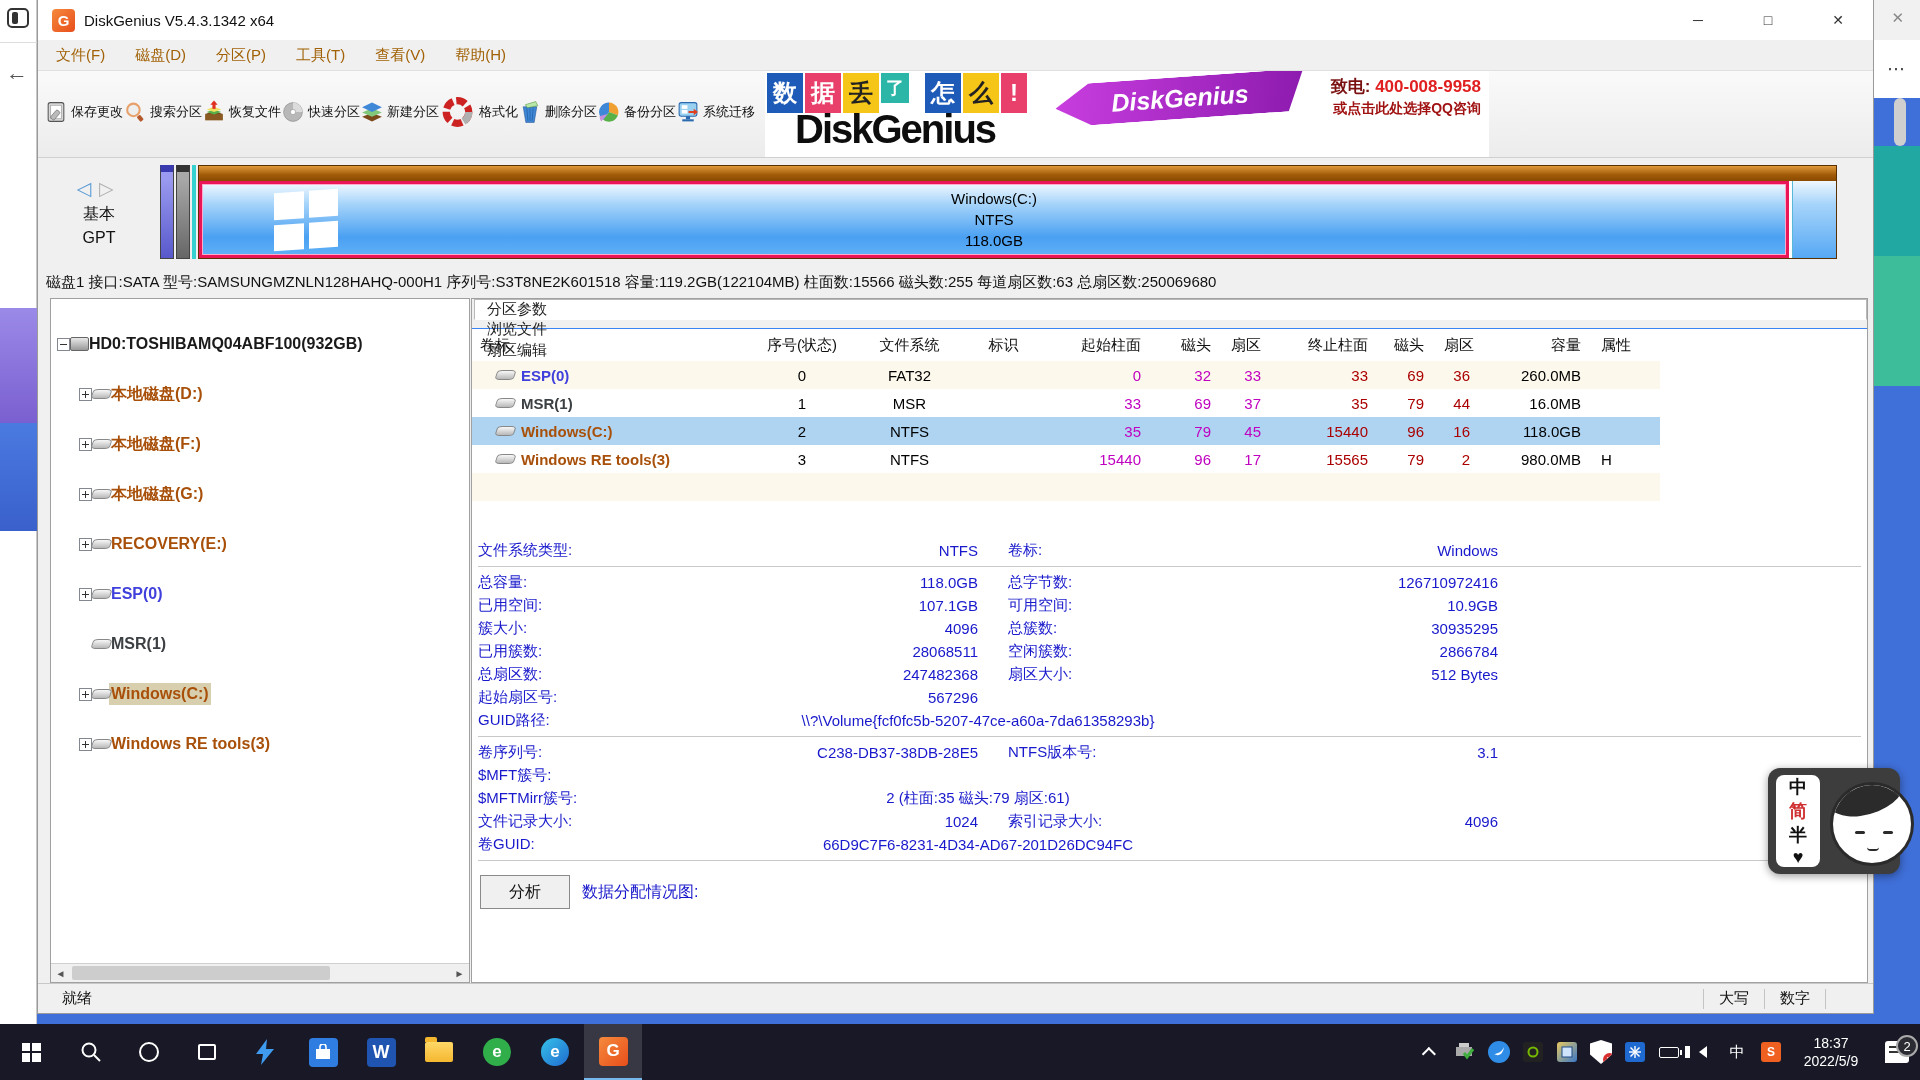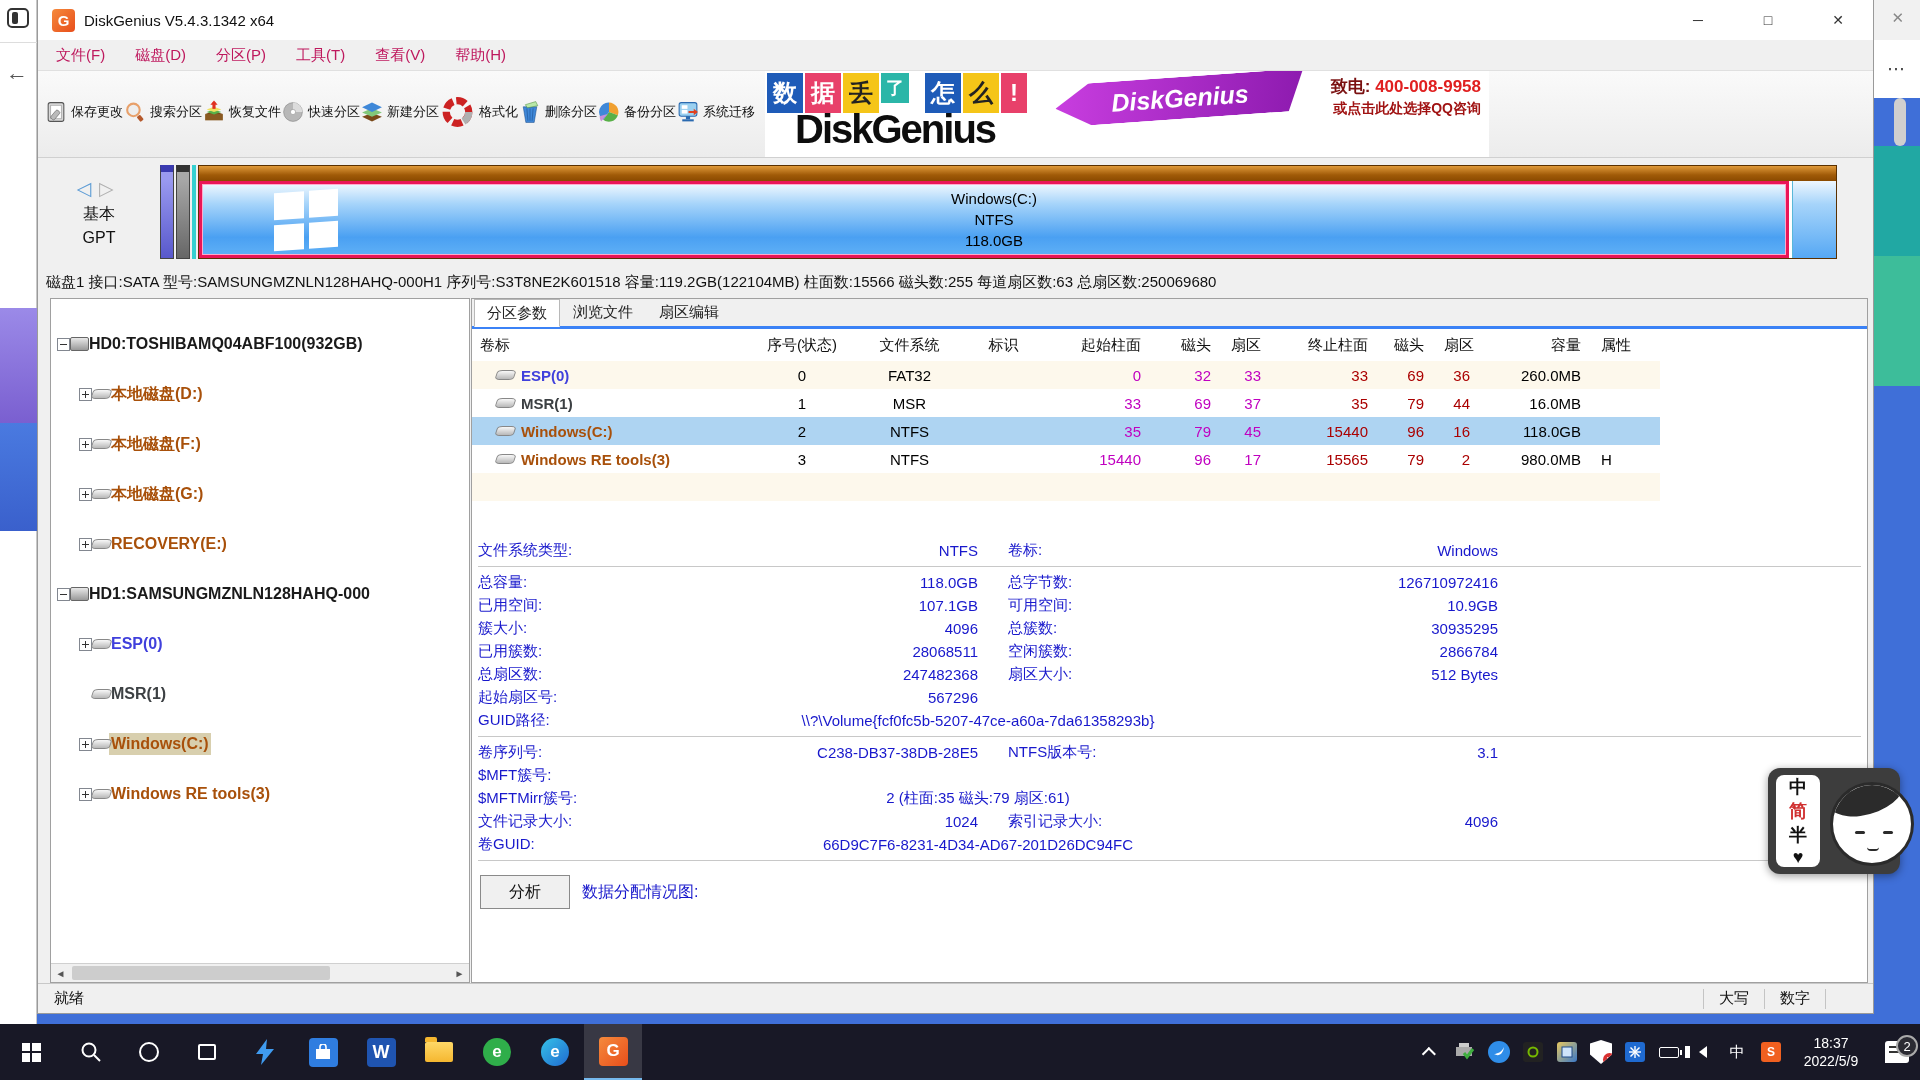--- a/index.html
+++ b/index.html
@@ -26,21 +26,21 @@
   
   #win { position:absolute; left:37px; top:0; width:1837px; height:1014px; background:#f0f0f0; border:1px solid #9a9a9a; border-top:none; }
 
   #titlebar { position:absolute; left:0; top:0; right:0; height:40px; background:#fff; display:flex; align-items:center; padding-left:14px; }
   .app-ico { width:23px; height:23px; border-radius:4px; background:linear-gradient(135deg,#f58a3c,#e84e1b); color:#fff; font-weight:bold; font-size:15px; display:flex; align-items:center; justify-content:center; margin-right:9px; }
   #titlebar .t-title { font-size:15px; color:#111; }
   .win-controls { position:absolute; right:0; top:0; height:40px; display:flex; }
   .win-btn { width:70px; height:40px; display:flex; align-items:center; justify-content:center; font-size:14px; color:#333; }
 
   #menubar { position:absolute; left:0; top:40px; right:0; height:30px; background:#f0f0f0; display:flex; align-items:center; padding-left:18px; gap:30px; }
-  .menu-item { font-size:15px; color:#be185d; }
+  .menu-item { font-size:15px; color:#a16207; }
 
   #toolbar { position:absolute; left:0; top:70px; right:0; height:88px; background:linear-gradient(180deg,#fafafa,#ececec); border-top:1px solid #e0e0e0; border-bottom:1px solid #d0d0d0; display:flex; align-items:center; padding-left:6px; }
   .tb-btn { width:79px; height:84px; display:flex; align-items:center; justify-content:flex-end; padding-bottom:4px; gap:3px; }
   .tb-btn svg { width:46px; height:44px; }
   .tb-label { font-size:13px; color:#111; white-space:nowrap; }
 
   
   #banner { position:relative; margin-left:10px; width:724px; height:86px; background:#fff; overflow:hidden; cursor:pointer; }
   .tile { position:absolute; top:2px; width:36px; height:40px; display:flex; align-items:center; justify-content:center; font-size:24px; font-weight:bold; }
   .tile.blue { background:#1e5bb8; color:#fff; }
@@ -92,21 +92,21 @@
   .tree-label { font-size:16px; font-weight:bold; white-space:nowrap; }
   .c-black { color:#1a1a1a; } .c-brown { color:var(--accent-brown); }
   .c-blue { color:var(--accent-blue); } .c-dark { color:#3c4043; }
   .tree-item.selected .tree-label { background:#d8cfae; outline:2px solid #d8cfae; }
   #tree-hscroll { position:absolute; left:0; right:0; bottom:0; height:19px; background:#f0f0f0; border-top:1px solid #d0d0d0; display:flex; align-items:center; }
   .sc-btn { width:19px; height:18px; display:flex; align-items:center; justify-content:center; color:#555; font-size:10px; }
   .sc-thumb { margin-left:2px; width:258px; height:14px; background:#cdcdcd; border-radius:2px; }
 
   
   #rpanel { position:absolute; left:433px; top:298px; right:5px; bottom:30px; background:#fff; border:1px solid #a0a0a0; overflow:hidden; }
-  #tabs { height:30px; background:#f0f0f0; border-bottom:3px solid #3b82f6; display:flex; padding-left:2px; }
+  #tabs { height:30px; background:#f0f0f0; border-bottom:1px solid #3b82f6; display:flex; padding-left:2px;flex-direction:column; }
   .tab { padding:0 12px; display:flex; align-items:center; font-size:15px; color:#222; border:1px solid transparent; }
   .tab.active { background:#fff; border-color:#b8b8b8; border-bottom-color:#fff; margin-bottom:-1px; }
 
   #ptable { width:1188px; font-size:15px; }
   .trow { display:grid; grid-template-columns:280px 100px 115px 73px 115px 70px 50px 107px 56px 46px 111px 65px; align-items:center; height:28px; }
   .trow.head { height:32px; color:#111; }
   .trow.cream { background:var(--row-cream); }
   .trow.selected { background:var(--row-selected); }
   .cell { padding:0 6px; white-space:nowrap; }
   .cell.r { text-align:right; padding-right:14px; }
@@ -127,21 +127,21 @@
   .drow.long .v1 { text-align:center; }
   .dsep { height:1px; background:#c8c8c8; margin:4px 0; }
   #analyze-row { display:flex; align-items:center; gap:12px; margin:14px 0 0 2px; }
   #analyze-btn { width:90px; height:34px; background:#f0f0f0; border:1px solid #8a8a8a; font-size:16px; color:#111; display:flex; align-items:center; justify-content:center; }
   #map-label { color:var(--detail-blue); font-size:16px; }
   #footer-cut { position:absolute; left:6px; right:6px; bottom:-8px; border-top:1px solid #c8c8c8; padding-top:6px; color:var(--detail-blue); font-size:16px; display:grid; grid-template-columns:180px 640px 1fr; }
   #footer-cut .v1 { text-align:center; }
 
   
   #statusbar { position:absolute; left:0; right:0; bottom:0; height:30px; background:#f0f0f0; border-top:1px solid #c8c8c8; display:flex; align-items:center; font-size:15px; color:#111; }
-  #statusbar .ready { padding-left:16px; }
+  #statusbar .ready { padding-left:24px; }
   .sb-right { margin-left:auto; display:flex; align-items:center; height:100%; margin-right:46px; }
   .sb-sep { width:1px; height:20px; background:#c4c4c4; margin:0 1px; }
   .sb-box { width:58px; text-align:center; }
 
   
   #taskbar { position:absolute; left:0; right:0; bottom:0; height:56px; background:var(--taskbar-bg); display:flex; align-items:stretch; z-index:50; }
   .tk { width:58px; display:flex; align-items:center; justify-content:center; }
   .tk.start { width:62px; }
   .tk.active-app { background:rgba(255,255,255,.14); border-bottom:2px solid #76b9ed; }
   .startlogo { width:19px; height:19px; display:grid; grid-template-columns:1fr 1fr; grid-template-rows:1fr 1fr; gap:2px; }
@@ -377,25 +377,20 @@
       <div class="tree-item lvl1">
         <span class="toggle plus"></span>
         <span class="i-part"></span>
         <span class="tree-label c-brown">本地磁盘(G:)</span>
       </div>
       <div class="tree-item lvl1">
         <span class="toggle plus"></span>
         <span class="i-part"></span>
         <span class="tree-label c-brown">RECOVERY(E:)</span>
       </div>
-      <div class="tree-item">
-        <span class="toggle"></span>
-        <span class="i-disk"></span>
-        <span class="tree-label c-black">HD1:SAMSUNGMZNLN128HAHQ-000</span>
-      </div>
       <div class="tree-item lvl1">
         <span class="toggle plus"></span>
         <span class="i-part"></span>
         <span class="tree-label c-blue">ESP(0)</span>
       </div>
       <div class="tree-item lvl1">
         <span class="toggle none"></span>
         <span class="i-part"></span>
         <span class="tree-label c-dark">MSR(1)</span>
       </div>

